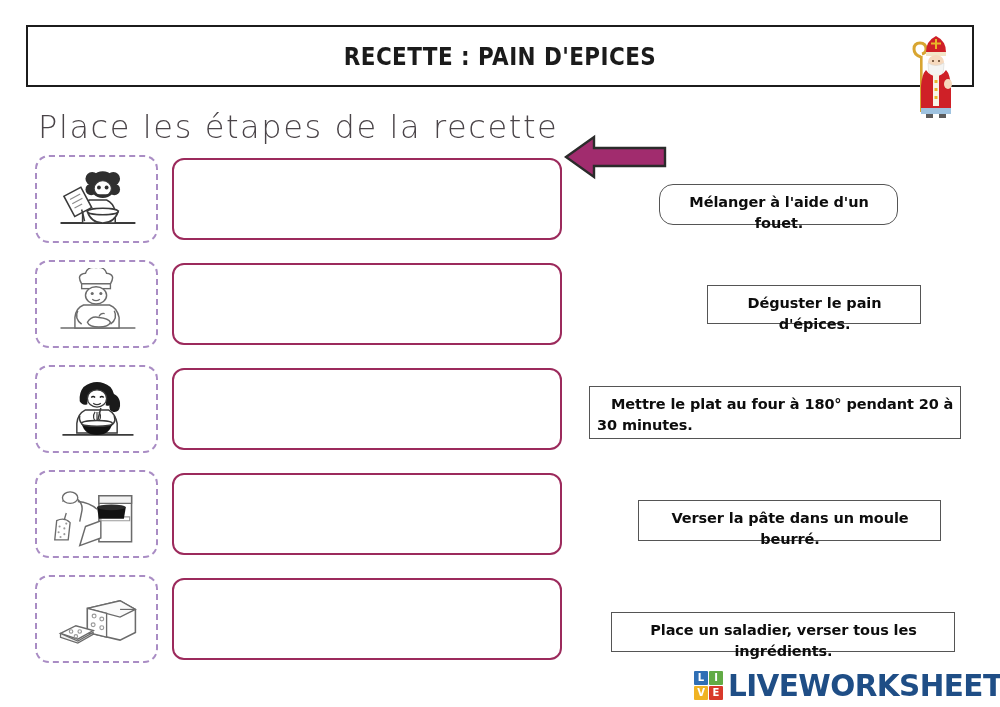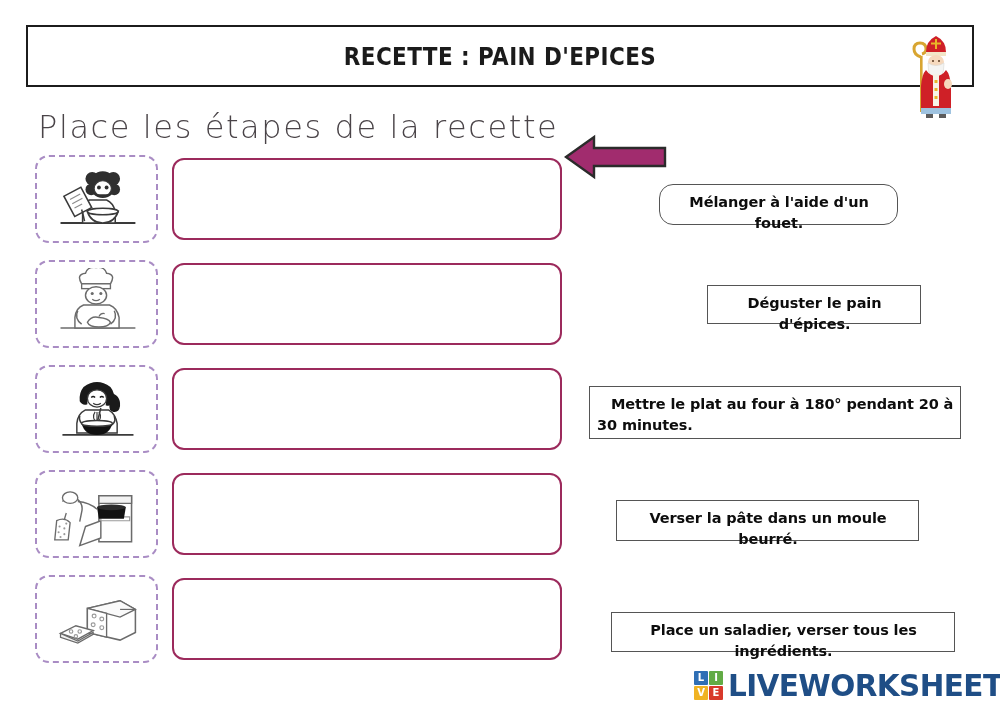--- a/index.html
+++ b/index.html
@@ -123,21 +123,21 @@
     font-weight: bold;
     font-size: 14.5px;
     color: #0d0d0d;
     line-height: 1.42;
     padding: 7px 6px 7px 7px;
     letter-spacing: -0.1px;
   }
   #card-1 { left: 659px; top: 184px; width: 239px; height: 41px; text-align: center; border-radius: 14px; }
   #card-2 { left: 659px; top: 285px; width: 214px; height: 39px; text-align: center; margin-left: 48px; }
   #card-3 { left: 589px; top: 386px; width: 372px; height: 53px; text-indent: 14px; }
-  #card-4 { left: 616px; top: 500px; width: 303px; height: 41px; text-align: center; }
+  #card-4 { left: 638px; top: 500px; width: 303px; height: 41px; text-align: center; }
   #card-5 { left: 611px; top: 612px; width: 344px; height: 40px; text-align: center; }
 
   
   #lw-logo {
     position: absolute;
     left: 694px;
     top: 667px;
     height: 36px;
     display: flex;
     align-items: center;

